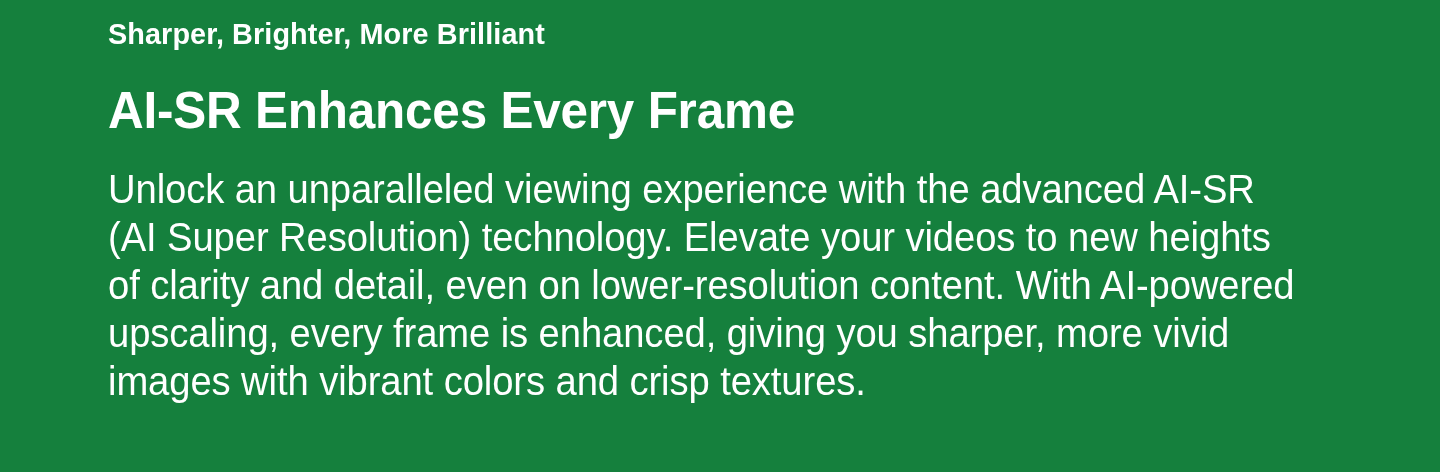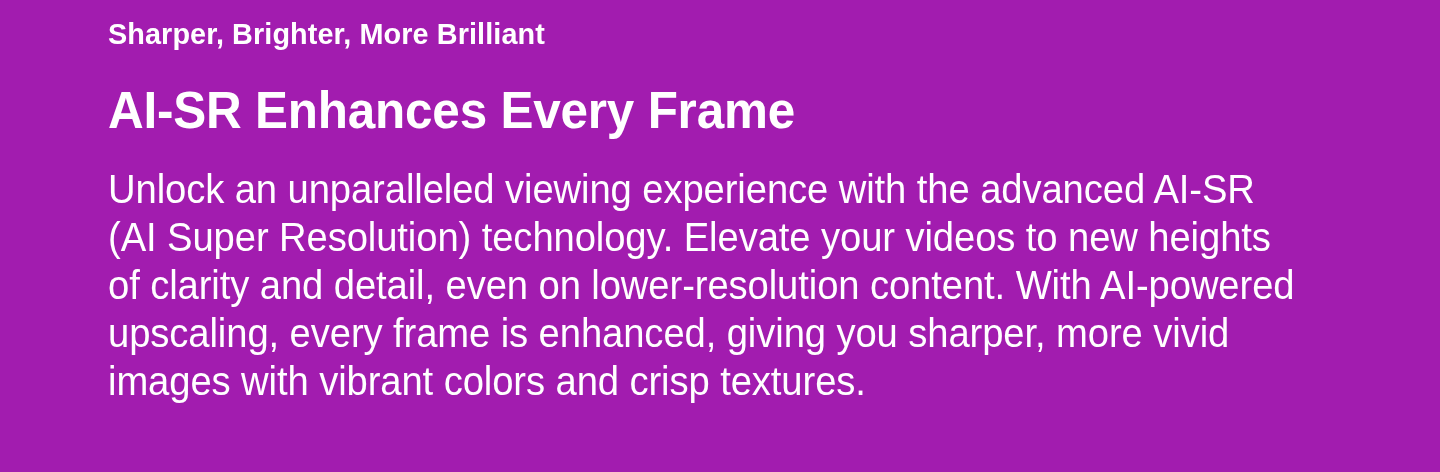--- a/index.html
+++ b/index.html
@@ -11,21 +11,21 @@
     height: 472px;
     background: #000000;
     overflow: hidden;
     font-family: "Liberation Sans", "DejaVu Sans", sans-serif;
     -webkit-font-smoothing: antialiased;
   }
   .promo-section {
     box-sizing: border-box;
     width: 1440px;
     height: 472px;
-    background: #a21caf;
+    background: #15803d;
     padding: 14px 0 0 108px;
   }
   .content-wrap {
     width: 1215px;
   }
   .eyebrow {
     font-size: 30px;
     line-height: 40px;
     font-weight: 700;
     color: #ffffff;

